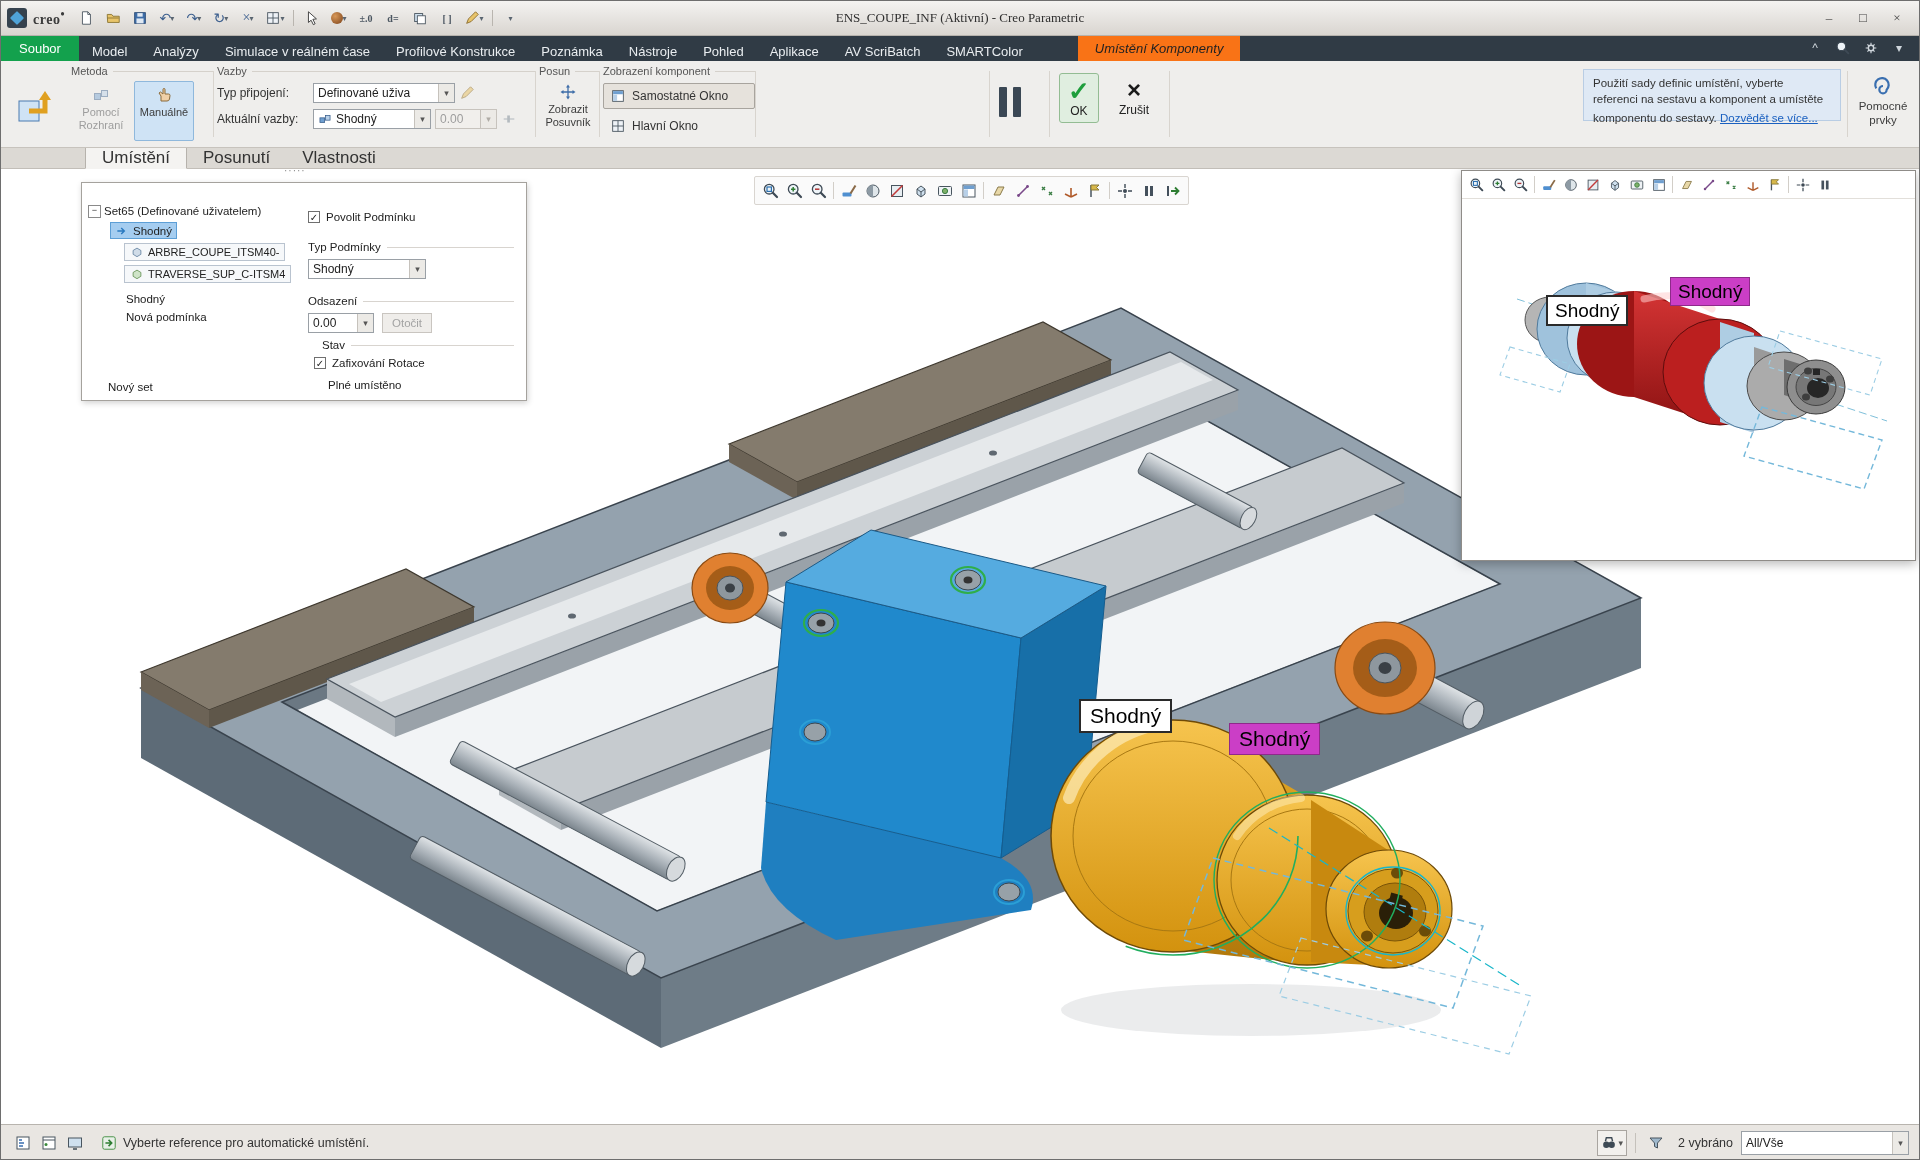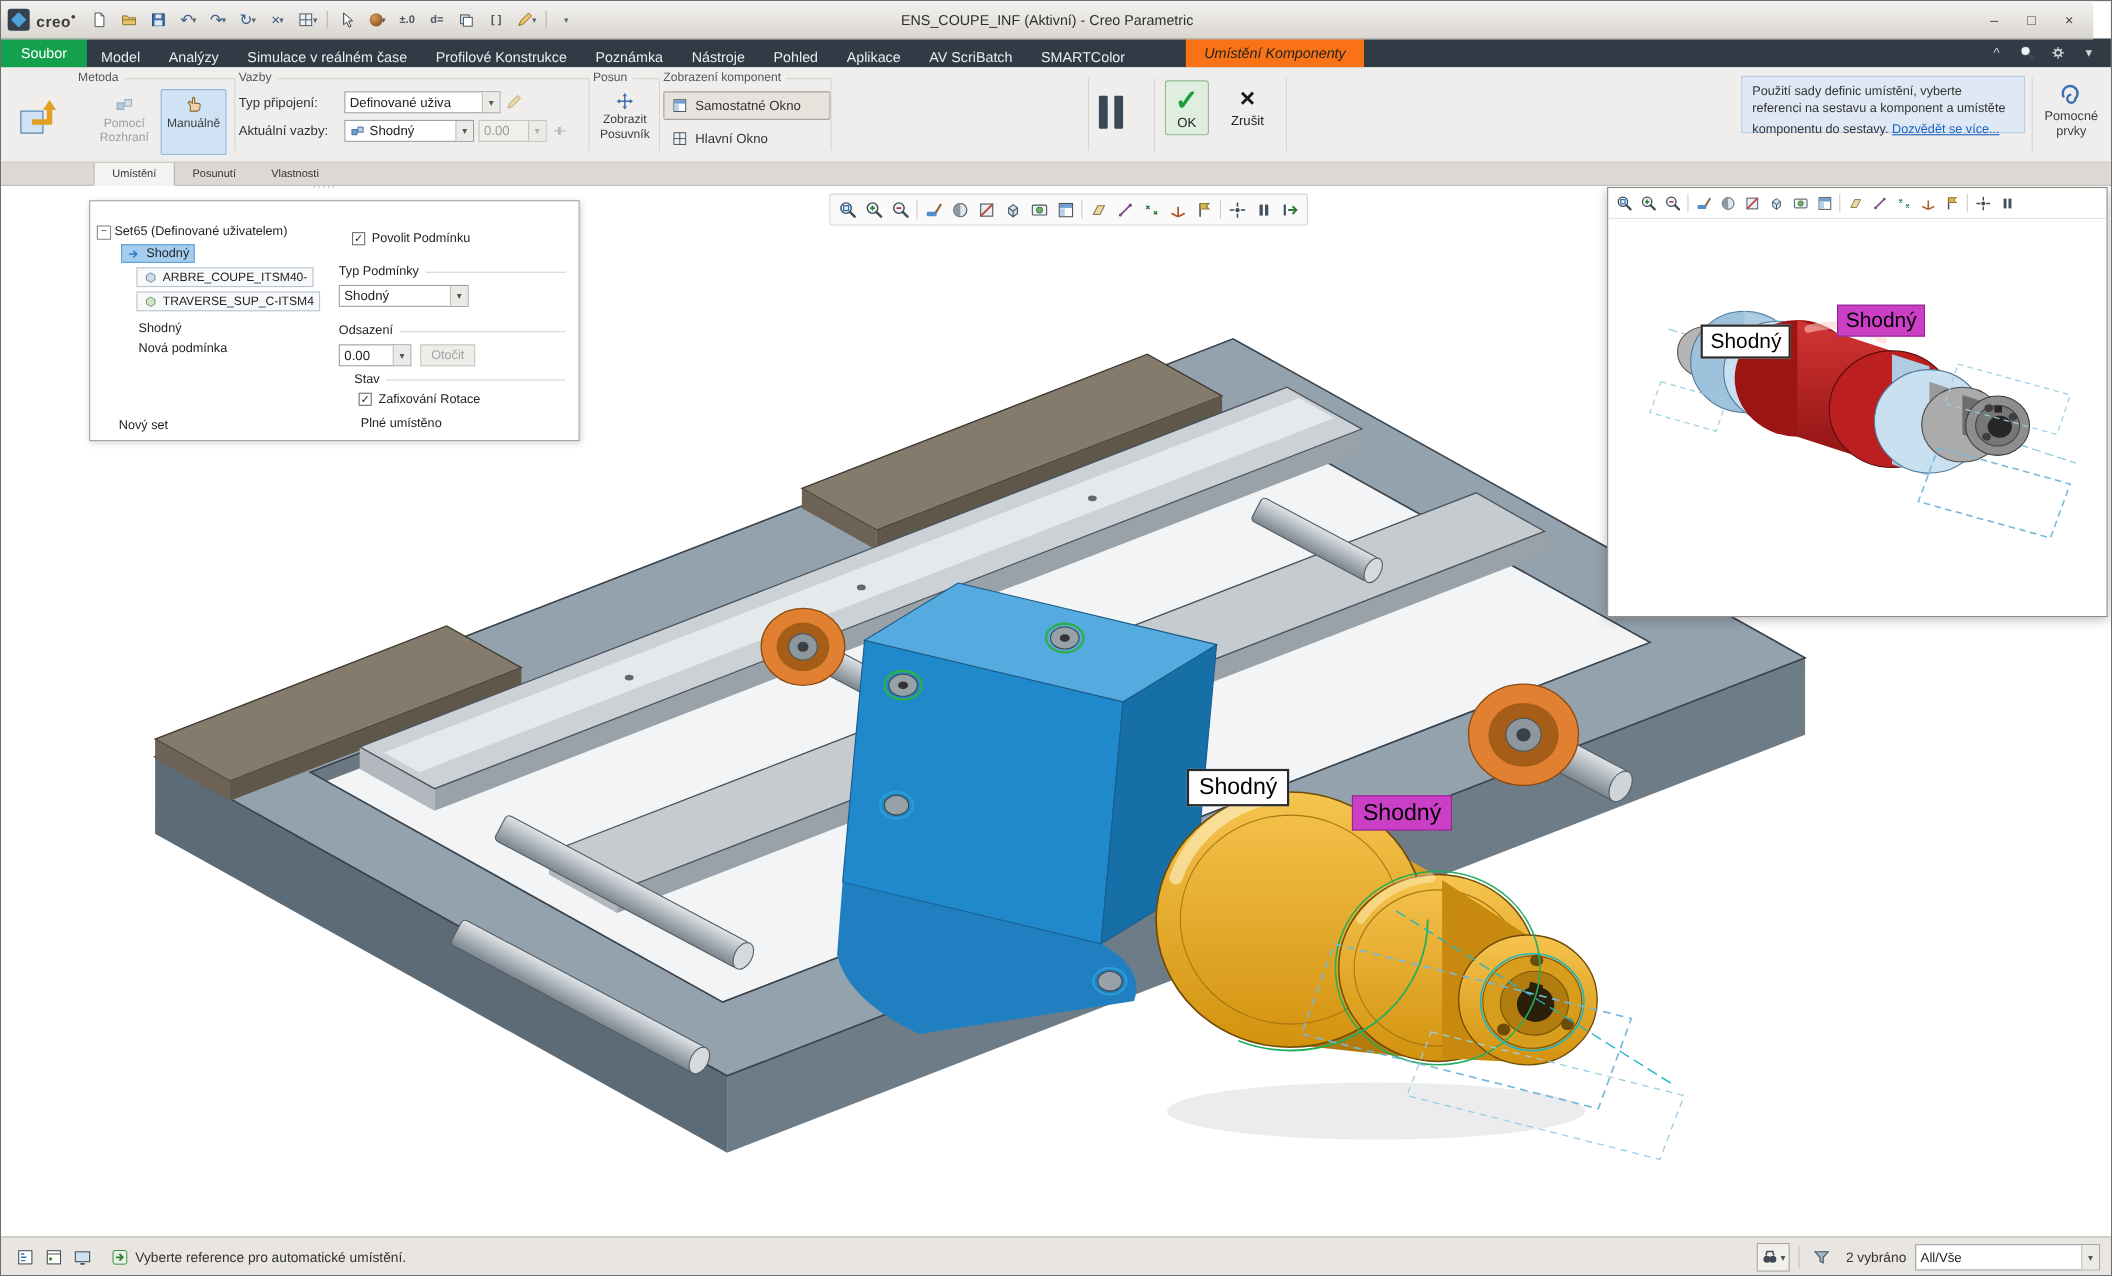--- a/index.html
+++ b/index.html
@@ -1,25 +1,25 @@
 <!DOCTYPE html>
 <html><head>
 <meta charset="utf-8">
 <style>
   html,body{margin:0;padding:0;background:#bdbdbd;font-family:"Liberation Sans",sans-serif;}
   #root{position:relative;width:1920px;height:1160px;background:#fff;border:1px solid #6e6e6e;box-sizing:border-box;overflow:hidden;}
   .abs{position:absolute;}
-  .row{display:flex;align-items:center;margin-left:12px;}
+  .row{display:flex;align-items:center;}
   svg{display:block;}
   .i18{width:18px;height:18px;}
   .i16{width:16px;height:16px;}
   .i14{width:14px;height:14px;}
 
   
-  .titlebar{position:absolute;left:0;top:0;right:16px;height:34px;background:linear-gradient(#f4f3f1,#d9d5d0);border-bottom:1px solid #b6b2ac;display:flex;align-items:center;padding:0 6px;gap:3px;z-index:40;}
+  .titlebar{position:absolute;left:0;top:0;right:0;height:34px;background:linear-gradient(#f4f3f1,#d9d5d0);border-bottom:1px solid #b6b2ac;display:flex;align-items:center;padding:0 6px;gap:3px;z-index:40;font-family:Liberation Serif, serif;}
   .applogo{width:20px;height:20px;background:#35424e;border-radius:3px;display:flex;align-items:center;justify-content:center;}
   .applogo div{width:10px;height:10px;background:#4fa3d8;border-radius:1px;transform:rotate(45deg);}
   .logotext{font-size:14px;font-weight:bold;color:#3c3c3c;margin:0 6px 0 3px;letter-spacing:.5px;}
   .qic{min-width:22px;height:22px;display:flex;align-items:center;justify-content:center;border-radius:3px;color:#3c5f8e;font-size:14px;padding:0 1px;}
   .qic.txt{font-size:10px;font-weight:bold;color:#4a5560;}
   .qarr{font-size:8px;color:#5a6570;margin-left:-1px;}
   .qsep{width:1px;height:16px;background:#b9b5af;margin:0 3px;}
   .wtitle{position:absolute;left:0;right:0;top:0;height:34px;display:flex;align-items:center;justify-content:center;font-size:13px;color:#2f2f2f;pointer-events:none;}
   .winbtns{margin-left:auto;display:flex;gap:2px;z-index:2;}
   .wbtn{width:30px;height:24px;display:flex;align-items:center;justify-content:center;font-size:13px;color:#444;border-radius:2px;border:1px solid transparent;}
@@ -56,21 +56,21 @@
   .okbtn{display:flex;flex-direction:column;align-items:center;font-size:12px;color:#222;padding:4px 8px;border-radius:3px;}
   .okbtn .ck{font-size:26px;font-weight:bold;color:#1e9e3c;line-height:26px;}
   .okbtn.hl{background:#e0eee0;border:1px solid #93bc93;}
   .xbtn .ck{color:#1a1a1a;font-size:24px;}
   .infobox{position:absolute;background:#dfe9f5;border:1px solid #b9cde4;font-size:11.5px;color:#333;line-height:1.35;padding:6px 9px;box-sizing:border-box;}
   .infolink{color:#1a60c0;text-decoration:underline;margin-top:4px;display:inline-block;}
   .helperbox{position:absolute;display:flex;flex-direction:column;align-items:center;gap:3px;font-size:11.5px;color:#3c3c3c;text-align:center;line-height:1.2;}
 
   
   .subtabs{position:absolute;left:0;top:146px;right:0;height:21px;background:#dcd9d4;border-bottom:1px solid #c2beb8;display:flex;align-items:flex-end;padding-left:84px;z-index:37;}
-  .stab{height:20px;display:flex;align-items:center;padding:0 16px;font-size:10px;color:#333;}
+  .stab{height:20px;display:flex;align-items:center;padding:0 16px;font-size:17px;color:#333;}
   .stab.active{background:#f4f3f1;border:1px solid #b6b2ac;border-bottom:1px solid #f4f3f1;margin-bottom:-1px;}
 
   
   .panel{position:absolute;left:80px;top:181px;width:444px;height:217px;background:#fff;border:1px solid #a5a29d;box-shadow:1px 2px 6px rgba(0,0,0,.18);z-index:30;font-size:11.5px;color:#222;}
   .trow{position:absolute;height:16px;display:flex;align-items:center;gap:4px;white-space:nowrap;}
   .trow.sel{background:#a5cdf0;border:1px solid #5d9fd6;padding:0 4px;height:17px;box-sizing:border-box;}
   .chip{position:absolute;height:18px;display:flex;align-items:center;gap:4px;border:1px solid #b9c3cf;background:#f6f8fa;padding:0 5px;font-size:11px;box-sizing:border-box;white-space:nowrap;}
   .expander{width:11px;height:11px;border:1px solid #8a8a8a;background:#fff;font-size:9px;line-height:9px;text-align:center;color:#333;}
   .cbox{width:12px;height:12px;border:1px solid #6f6f6f;background:#fff;font-size:10px;line-height:11px;text-align:center;color:#222;box-sizing:border-box;}
   .seclbl{position:absolute;display:flex;align-items:center;gap:6px;}

